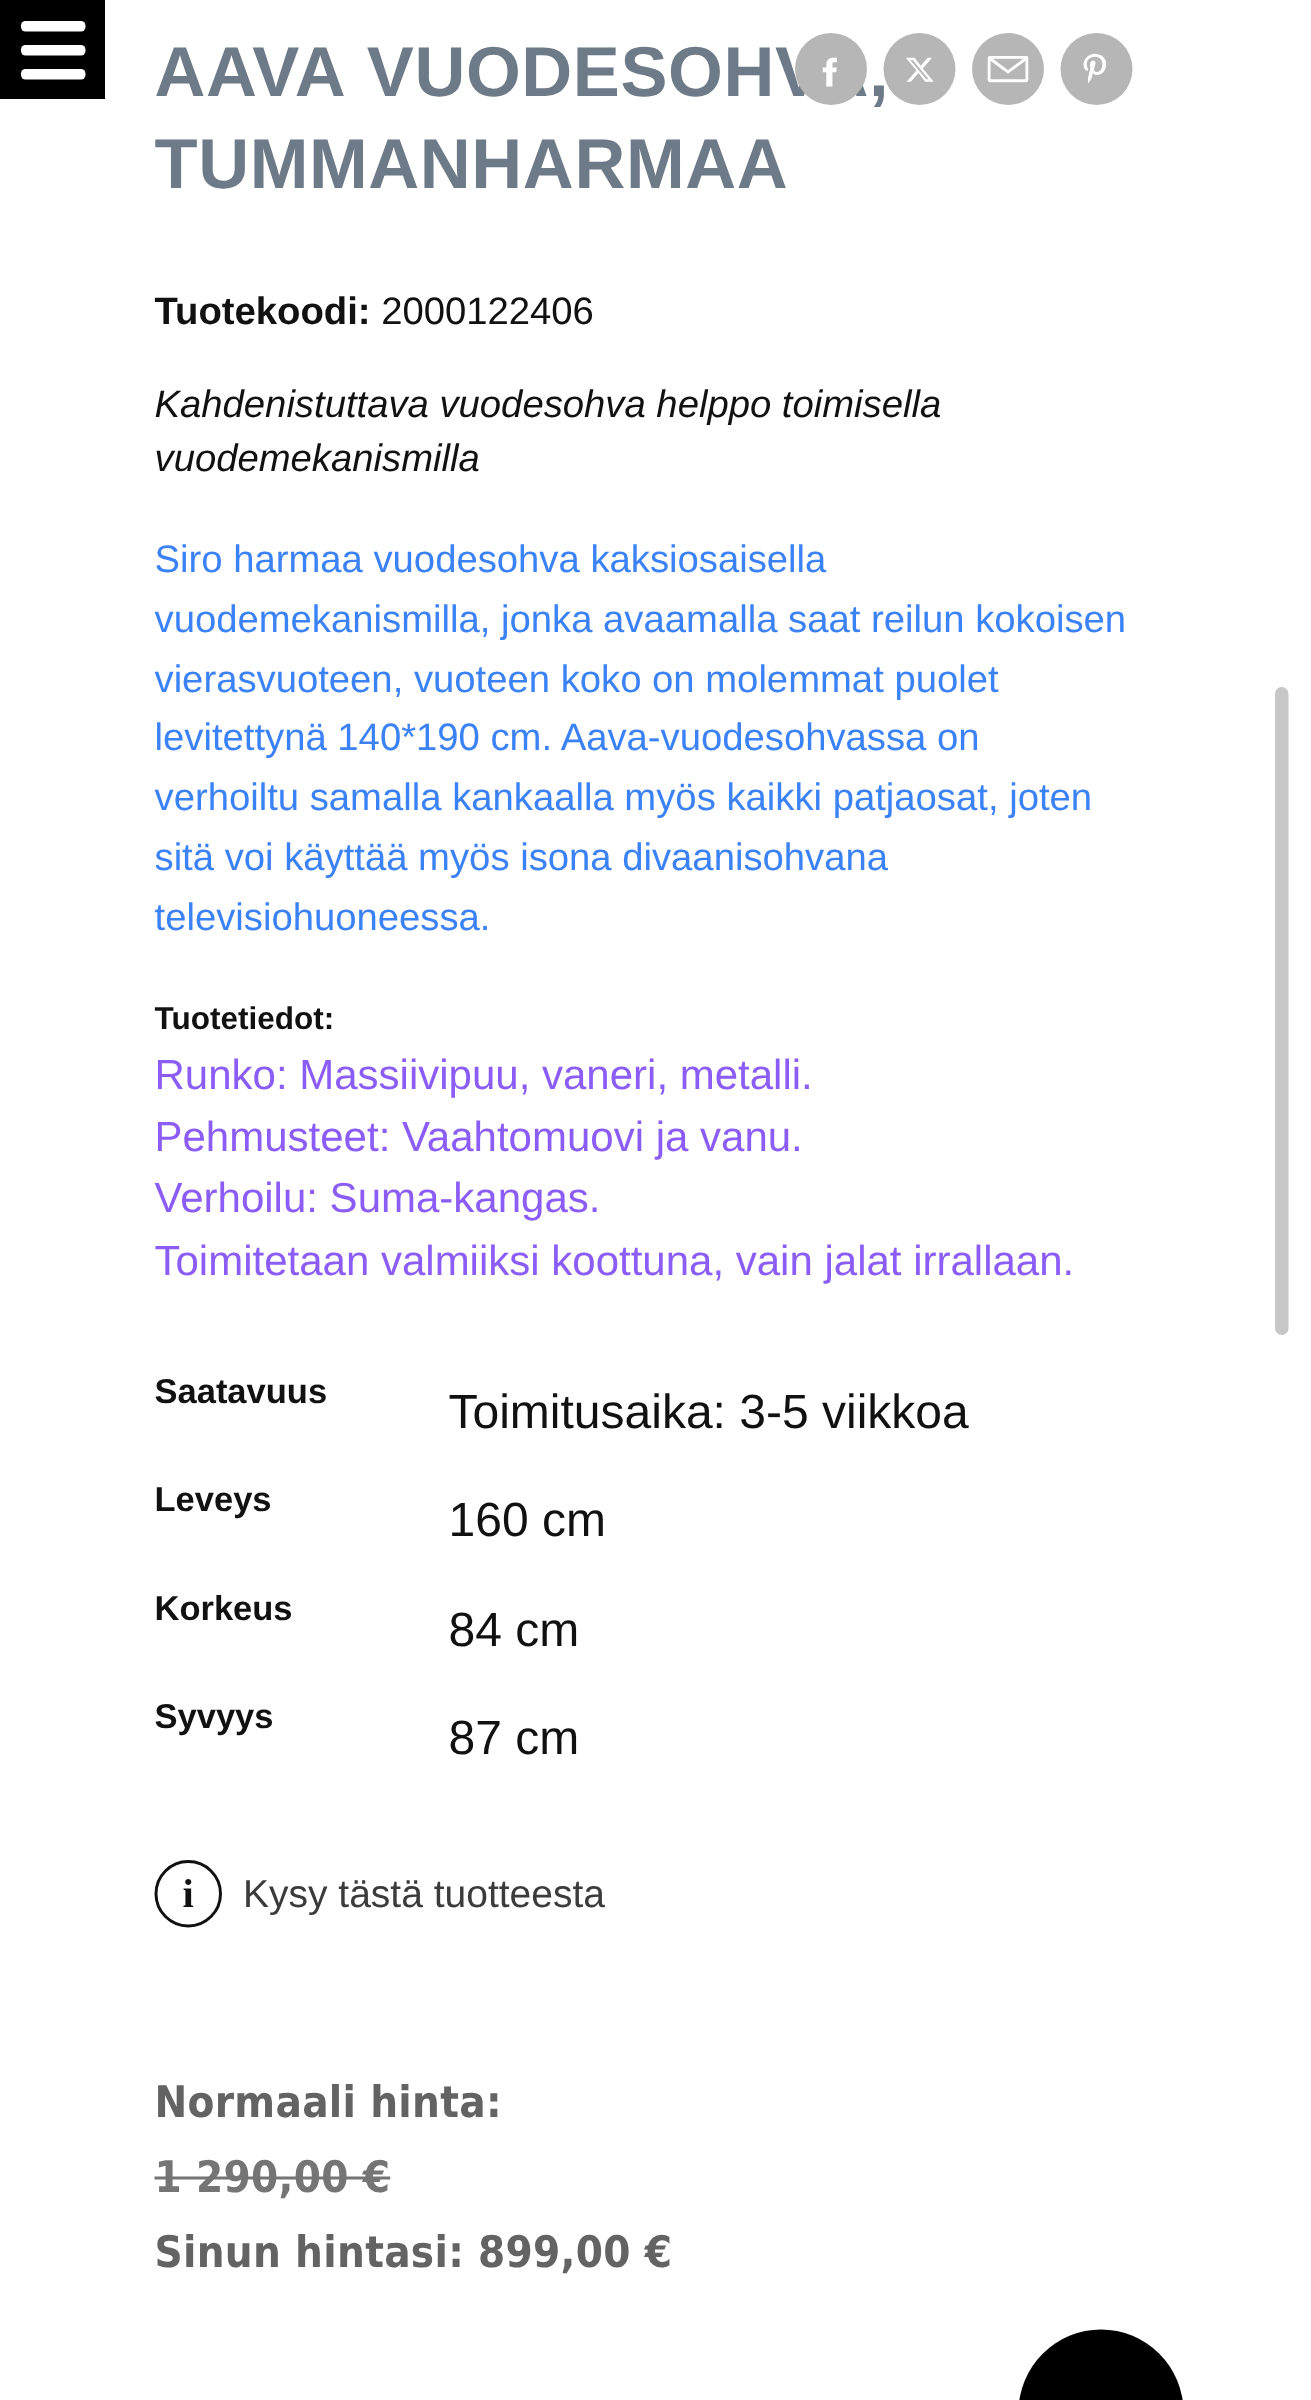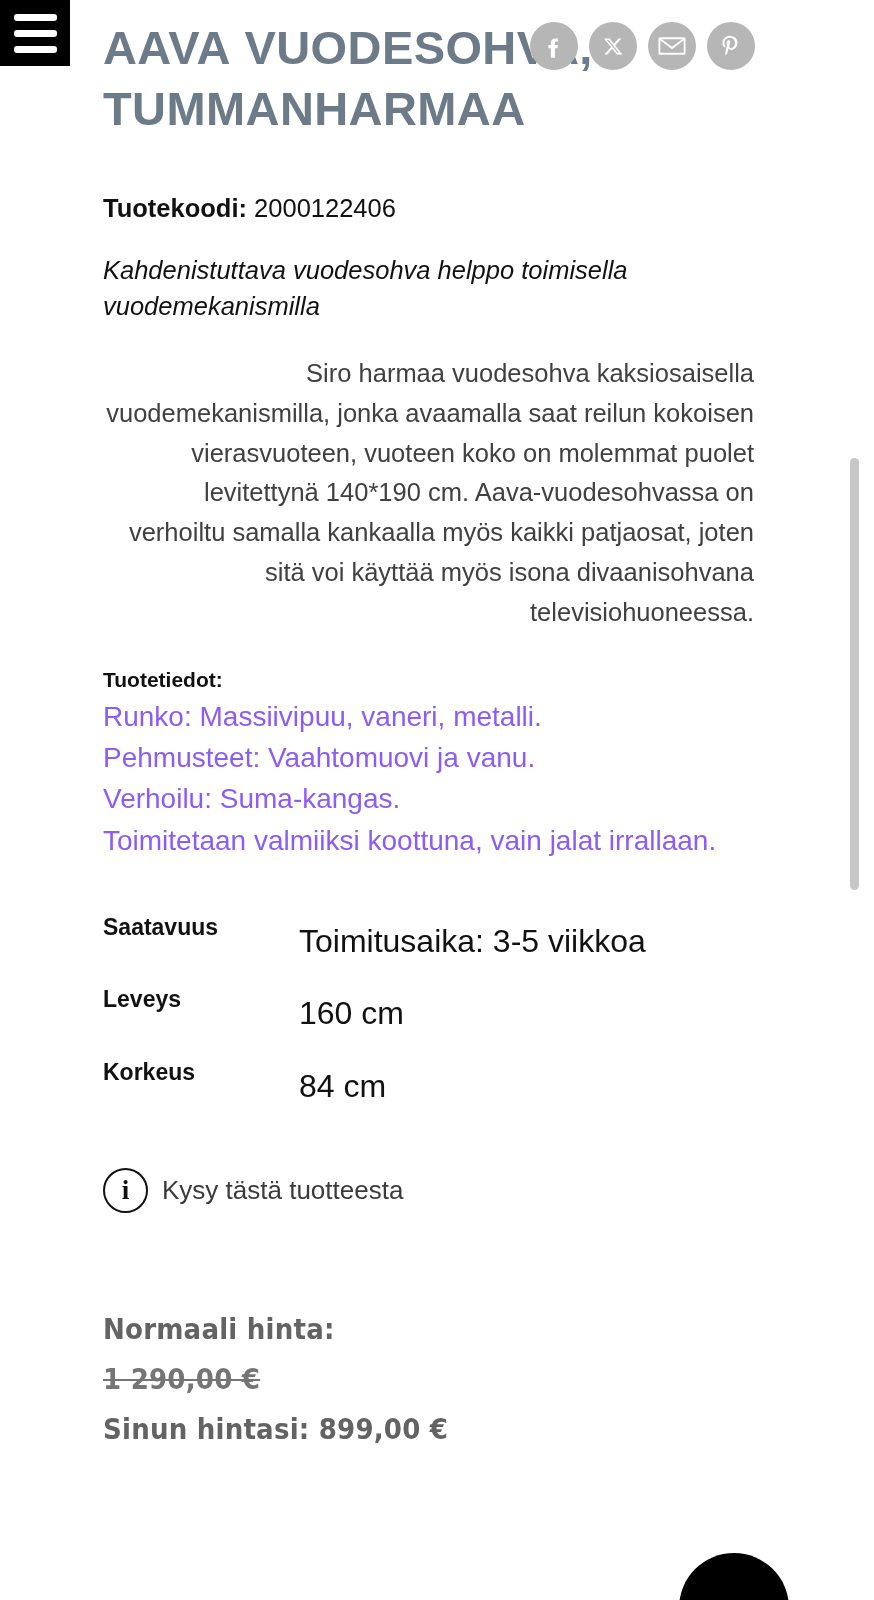--- a/index.html
+++ b/index.html
@@ -107,23 +107,22 @@
     color: #111;
     max-width: 645px;
     font-style: italic;
   }
 
   .long-desc {
     margin: 0;
     padding-top: 30px;
     font-size: 25.5px;
     line-height: 1.56;
-    color: #404040;
+    color: #3b82f6;
     max-width: 660px;
-    text-align: right;
   }
 
   .specs-heading {
     margin: 0;
     padding-top: 32px;
     font-size: 21px;
     line-height: 1.48;
     font-weight: bold;
     color: #111;
   }
@@ -287,20 +286,24 @@
           <td class="attr-value">Toimitusaika: 3-5 viikkoa</td>
         </tr>
         <tr>
           <td class="attr-label">Leveys</td>
           <td class="attr-value">160 cm</td>
         </tr>
         <tr>
           <td class="attr-label">Korkeus</td>
           <td class="attr-value">84 cm</td>
         </tr>
+        <tr>
+          <td class="attr-label">Syvyys</td>
+          <td class="attr-value">87 cm</td>
+        </tr>
       </tbody>
     </table>
 
     <div class="ask-row">
       <span class="info-icon">i</span>
       <span class="ask-label">Kysy tästä tuotteesta</span>
     </div>
 
     <div class="price-block">
       <div class="price-normal-label">Normaali hinta:</div>

